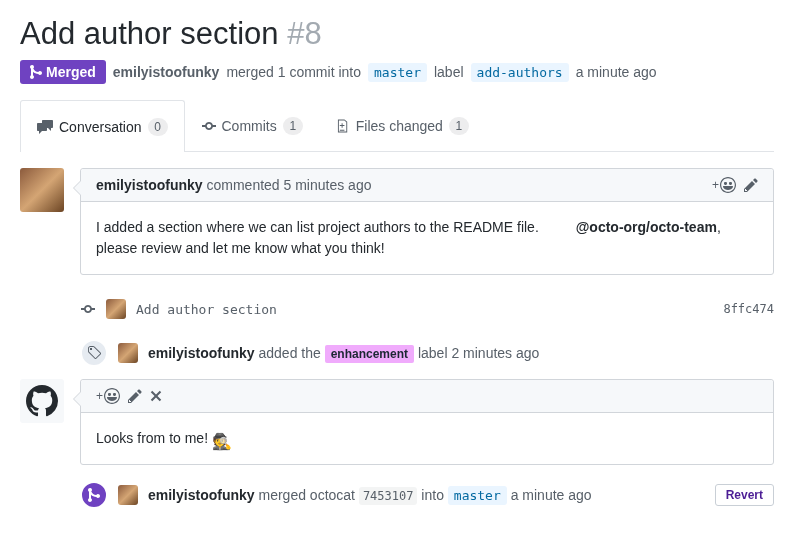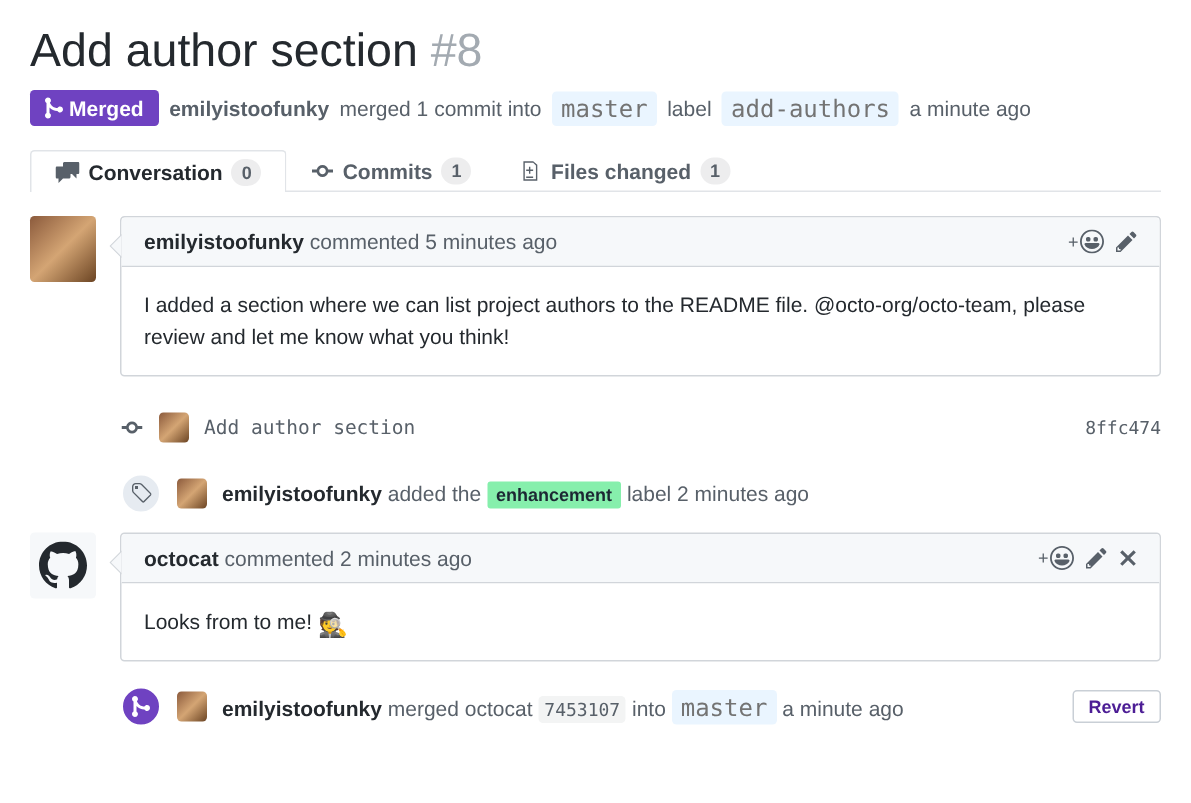--- a/index.html
+++ b/index.html
@@ -4,49 +4,49 @@
 <style>
 * { box-sizing: border-box; margin: 0; padding: 0; }
 body { font-family: -apple-system, BlinkMacSystemFont, "Segoe UI", Helvetica, Arial, sans-serif; font-size: 14px; color: #24292e; background: #fff; width: 794px; padding: 16px 20px; }
 .header { margin-bottom: 8px; }
 .title { font-size: 31px; font-weight: 400; color: #24292e; }
 .title-num { color: #a3aab1; font-weight: 300; }
 .meta-row { display: flex; align-items: center; gap: 7px; margin-top: 8px; font-size: 14px; color: #586069; }
 .state-badge { display: inline-flex; align-items: center; gap: 4px; background: #6f42c1; color: #fff; padding: 4px 10px; border-radius: 3px; font-size: 14px; font-weight: 600; }
 .state-badge svg { fill: #fff; }
 .user-link { color: #586069; font-weight: 600; }
-.branch { background: #eaf5ff; color: #737373; padding: 2px 6px; border-radius: 3px; font-family: SFMono-Regular, Consolas, monospace; font-size: 16px; }
+.branch { background: #eaf5ff; color: #0369a1; padding: 2px 6px; border-radius: 3px; font-family: SFMono-Regular, Consolas, monospace; font-size: 13px; }
 .tabnav { display: flex; border-bottom: 1px solid #e1e4e8; margin-top: 16px; }
-.tabnav-tab { display: inline-flex; align-items: center; gap: 6px; padding: 4px 16px; color: #586069; font-size: 14px; border: 1px solid transparent; border-bottom: none; cursor: pointer; font-weight: bold; }
+.tabnav-tab { display: inline-flex; align-items: center; gap: 6px; padding: 16px 16px; color: #586069; font-size: 14px; border: 1px solid transparent; border-bottom: none; cursor: pointer; }
 .tabnav-tab.selected { color: #24292e; background: #fff; border-color: #e1e4e8; border-radius: 3px 3px 0 0; margin-bottom: -1px; }
 .counter { background: rgba(27,31,35,0.08); color: #586069; border-radius: 20px; padding: 2px 6px; font-size: 12px; min-width: 20px; text-align: center; }
 .timeline { margin-top: 16px; position: relative; }
 .comment-block { display: flex; gap: 16px; margin-bottom: 16px; }
 .avatar-lg { width: 44px; height: 44px; border-radius: 3px; flex-shrink: 0; background: #555; }
 .avatar-lg.emily { background: linear-gradient(135deg, #8b5a3c 0%, #d4a574 50%, #6b4423 100%); }
 .avatar-lg.octo { background: #f6f8fa; display: flex; align-items: center; justify-content: center; }
 .avatar-sm { width: 20px; height: 20px; border-radius: 3px; background: linear-gradient(135deg, #8b5a3c 0%, #d4a574 50%, #6b4423 100%); display: inline-block; vertical-align: middle; flex-shrink: 0; }
 .comment-box { flex: 1; border: 1px solid #d1d5da; border-radius: 3px; position: relative; }
 .comment-box::before { content: ""; position: absolute; top: 11px; left: -8px; width: 0; height: 0; border: 8px solid transparent; border-left: none; border-right-color: #d1d5da; }
 .comment-box::after { content: ""; position: absolute; top: 12px; left: -7px; width: 0; height: 0; border: 7px solid transparent; border-left: none; border-right-color: #f6f8fa; }
 .comment-header { background: #f6f8fa; border-bottom: 1px solid #d1d5da; padding: 8px 15px; display: flex; align-items: center; justify-content: space-between; color: #586069; border-radius: 3px 3px 0 0; }
 .comment-header strong { color: #24292e; }
 .comment-actions { display: flex; align-items: center; gap: 8px; color: #586069; }
 .comment-body { padding: 15px; color: #24292e; line-height: 1.5; }
-.comment-body strong { font-weight: 400; }
+.comment-body strong { font-weight: 700; margin-left: 33px; }
 .timeline-item { display: flex; align-items: center; gap: 10px; padding: 12px 0 12px 60px; color: #586069; font-size: 14px; position: relative; }
 .timeline-badge { width: 28px; height: 28px; border-radius: 50%; background: #e6ebf1; border: 2px solid #fff; display: flex; align-items: center; justify-content: center; flex-shrink: 0; }
 .timeline-badge.merged { background: #6f42c1; }
 .timeline-badge svg { fill: #586069; }
 .timeline-badge.merged svg { fill: #fff; }
 .commit-row { display: flex; align-items: center; justify-content: space-between; padding: 8px 0 8px 60px; }
 .commit-left { display: flex; align-items: center; gap: 10px; }
 .commit-msg { font-family: SFMono-Regular, Consolas, monospace; font-size: 13px; color: #586069; }
 .commit-sha { font-family: SFMono-Regular, Consolas, monospace; font-size: 12px; color: #586069; }
-.label-tag { background: #86efac; color: #1c2733; padding: 2px 6px; border-radius: 2px; font-size: 12px; font-weight: 600; }
+.label-tag { background: #f0abfc; color: #1c2733; padding: 2px 6px; border-radius: 2px; font-size: 12px; font-weight: 600; }
 .code-text { font-family: SFMono-Regular, Consolas, monospace; font-size: 12px; background: rgba(27,31,35,0.05); padding: 2px 4px; border-radius: 3px; }
 .revert-btn { background: #fff; border: 1px solid #c9cfd6; border-radius: 3px; padding: 3px 10px; font-size: 12px; font-weight: 600; color: #4c1d95; cursor: pointer; margin-left: auto; }
 .icon-btn { color: #586069; cursor: pointer; display: inline-flex; align-items: center; }
 .plus { font-size: 12px; margin-right: 1px; }
 .bottom-row { display: flex; align-items: center; gap: 10px; padding-left: 60px; }
 .octo svg { width: 32px; height: 32px; }
 .spy { display: inline-block; width: 18px; height: 18px; vertical-align: middle; position: relative; }
 .spy::before { content: "🕵️"; font-size: 16px; }
 </style>
 </head>
@@ -158,25 +158,20 @@
   </div>
 
   <div class="comment-block">
     <div class="avatar-lg octo">
       <svg viewBox="0 0 16 16" fill="#24292e">
           <path d="M8 0C3.58 0 0 3.58 0 8c0 3.54 2.29 6.53 5.47 7.59.4.07.55-.17.55-.38 0-.19-.01-.82-.01-1.49-2.01.37-2.53-.49-2.69-.94-.09-.23-.48-.94-.82-1.13-.28-.15-.68-.52-.01-.53.63-.01 1.08.58 1.23.82.72 1.21 1.87.87 2.33.66.07-.52.28-.87.51-1.07-1.78-.2-3.64-.89-3.64-3.95 0-.87.31-1.59.82-2.15-.08-.2-.36-1.02.08-2.12 0 0 .67-.21 2.2.82.64-.18 1.32-.27 2-.27.68 0 1.36.09 2 .27 1.53-1.04 2.2-.82 2.2-.82.44 1.1.16 1.92.08 2.12.51.56.82 1.27.82 2.15 0 3.07-1.87 3.75-3.65 3.95.29.25.54.73.54 1.48 0 1.07-.01 1.93-.01 2.2 0 .21.15.46.55.38A8.013 8.013 0 0 0 16 8c0-4.42-3.58-8-8-8z"></path>
         </svg>
     </div>
     <div class="comment-box">
       <div class="comment-header">
-        <span>
-          <strong>octocat</strong>
-          <span>commented</span>
-          <span>2 minutes ago</span>
-        </span>
         <span class="comment-actions">
           <span class="icon-btn">
               <span class="plus">+</span>
               <svg width="16" height="16" viewBox="0 0 16 16" fill="#586069">
                 <path d="M8 0C3.58 0 0 3.58 0 8s3.58 8 8 8 8-3.58 8-8-3.58-8-8-8zm4.81 12.81a6.72 6.72 0 0 1-2.17 1.45c-.83.36-1.72.53-2.64.53-.92 0-1.81-.17-2.64-.53-.81-.34-1.55-.83-2.17-1.45a6.773 6.773 0 0 1-1.45-2.17A6.59 6.59 0 0 1 1.21 8c0-.92.17-1.81.53-2.64.34-.81.83-1.55 1.45-2.17.62-.62 1.36-1.11 2.17-1.45A6.59 6.59 0 0 1 8 1.21c.92 0 1.81.17 2.64.53.81.34 1.55.83 2.17 1.45.62.62 1.11 1.36 1.45 2.17.36.83.53 1.72.53 2.64 0 .92-.17 1.81-.53 2.64-.34.81-.83 1.55-1.45 2.17zM4 6.8v-.59c0-.66.53-1.19 1.2-1.19h.59c.66 0 1.19.53 1.19 1.19v.59c0 .67-.53 1.2-1.19 1.2H5.2C4.53 8 4 7.47 4 6.8zm5 0v-.59c0-.66.53-1.19 1.2-1.19h.59c.66 0 1.19.53 1.19 1.19v.59c0 .67-.53 1.2-1.19 1.2h-.59C9.53 8 9 7.47 9 6.8zm4 3.2c-.72 1.88-2.91 3-5 3s-4.28-1.13-5-3c-.14-.39.23-1 .66-1h8.59c.41 0 .89.61.75 1z"></path>
               </svg>
             </span>
           <span class="icon-btn">
               <svg width="14" height="16" viewBox="0 0 14 16" fill="#586069">
                 <path d="M0 12v3h3l8-8-3-3-8 8zm3 2H1v-2h1v1h1v1zm10.3-9.3L12 6 9 3l1.3-1.3a.996.996 0 0 1 1.41 0l1.59 1.59c.39.39.39 1.02 0 1.41z"></path>

